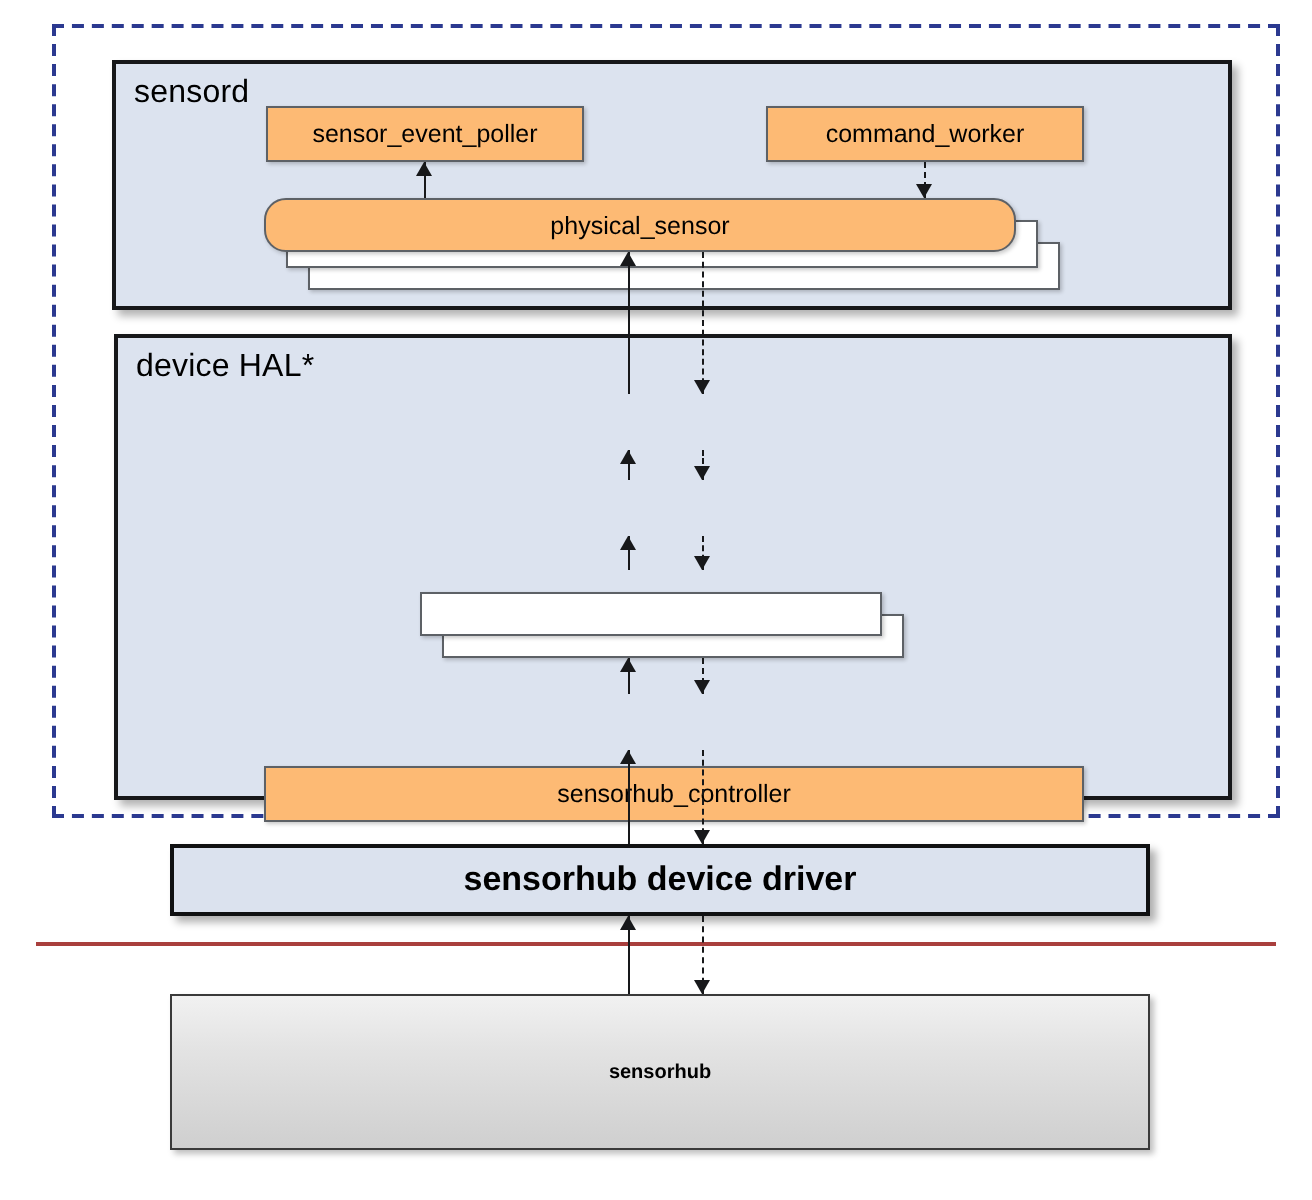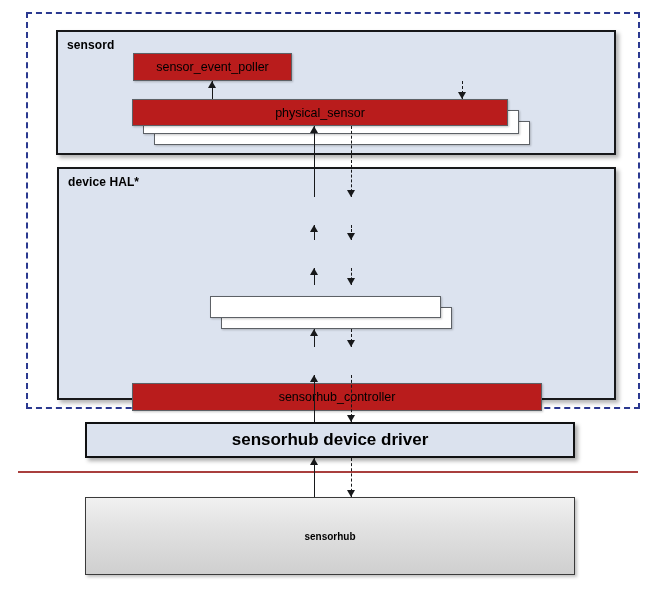--- a/index.html
+++ b/index.html
@@ -28,31 +28,31 @@
   
   .group-panel {
     position: absolute;
     background: #dce3ef;
     border: 2px solid #17181a;
     box-sizing: border-box;
     box-shadow: 3px 3px 4px rgba(0,0,0,0.30);
   }
   .group-label {
     position: absolute;
-    font-size: 12px;
-    font-weight: bold;
+    font-size: 16px;
+    font-weight: normal;
     color: #000000;
     letter-spacing: 0.1px;
     white-space: nowrap;
   }
 
   
   .box {
     position: absolute;
-    background: #b91c1c;
+    background: #fdba74;
     border: 1px solid #5d6166;
     box-sizing: border-box;
     display: flex;
     align-items: center;
     justify-content: center;
     font-size: 12.5px;
     color: #000000;
     white-space: nowrap;
     box-shadow: 1px 1px 2px rgba(0,0,0,0.22);
   }
@@ -132,24 +132,25 @@
 
 <div id="canvas">
 
   <div class="dashed-boundary" style="left:26px; top:12px; width:614px; height:397px;"></div>
 
   <div class="group-panel" style="left:56px; top:30px; width:560px; height:125px;"></div>
   <div class="group-label" style="left:67px; top:38px;">sensord</div>
 
   <div class="box" style="left:133px; top:53px; width:159px; height:28px;">sensor_event_poller</div>
 
+  <div class="box" style="left:383px; top:53px; width:159px; height:28px;">command_worker</div>
 
   <div class="box-stack-copy" style="left:154px; top:121px; width:376px; height:24px;"></div>
   <div class="box-stack-copy" style="left:143px; top:110px; width:376px; height:24px;"></div>
-  <div class="box" style="left:132px; top:99px; width:376px; height:27px;">physical_sensor</div>
+  <div class="box" style="left:132px; top:99px; width:376px; height:27px;border-radius:11px;">physical_sensor</div>
 
   <div class="group-panel" style="left:57px; top:167px; width:559px; height:233px;"></div>
   <div class="group-label" style="left:68px; top:175px;">device HAL*</div>
 
 
 
   <div class="box-stack-copy" style="left:221px; top:307px; width:231px; height:22px;"></div>
   <div class="box-stack-copy" style="left:210px; top:296px; width:231px; height:22px;"></div>
 
   <div class="box" style="left:132px; top:347px; width:410px; height:28px;margin-top:36px;">sensorhub_controller</div>

